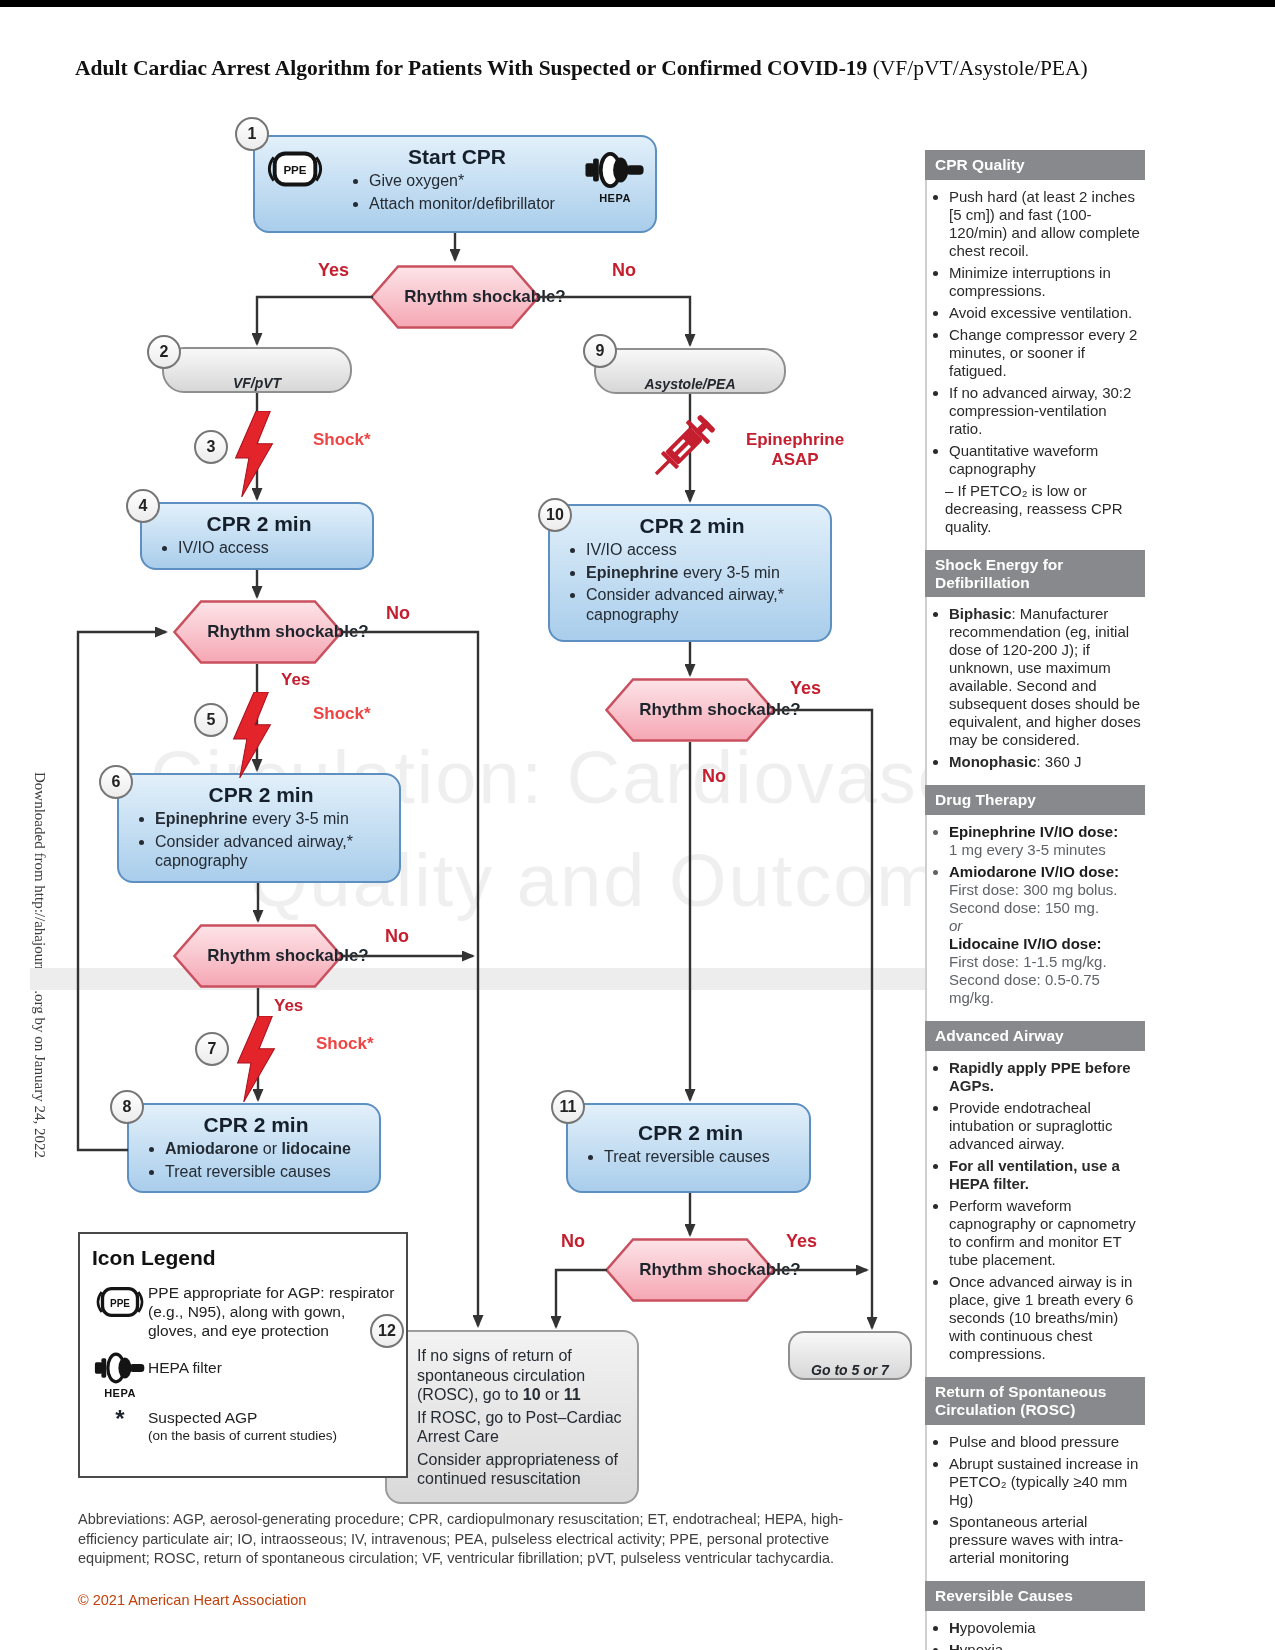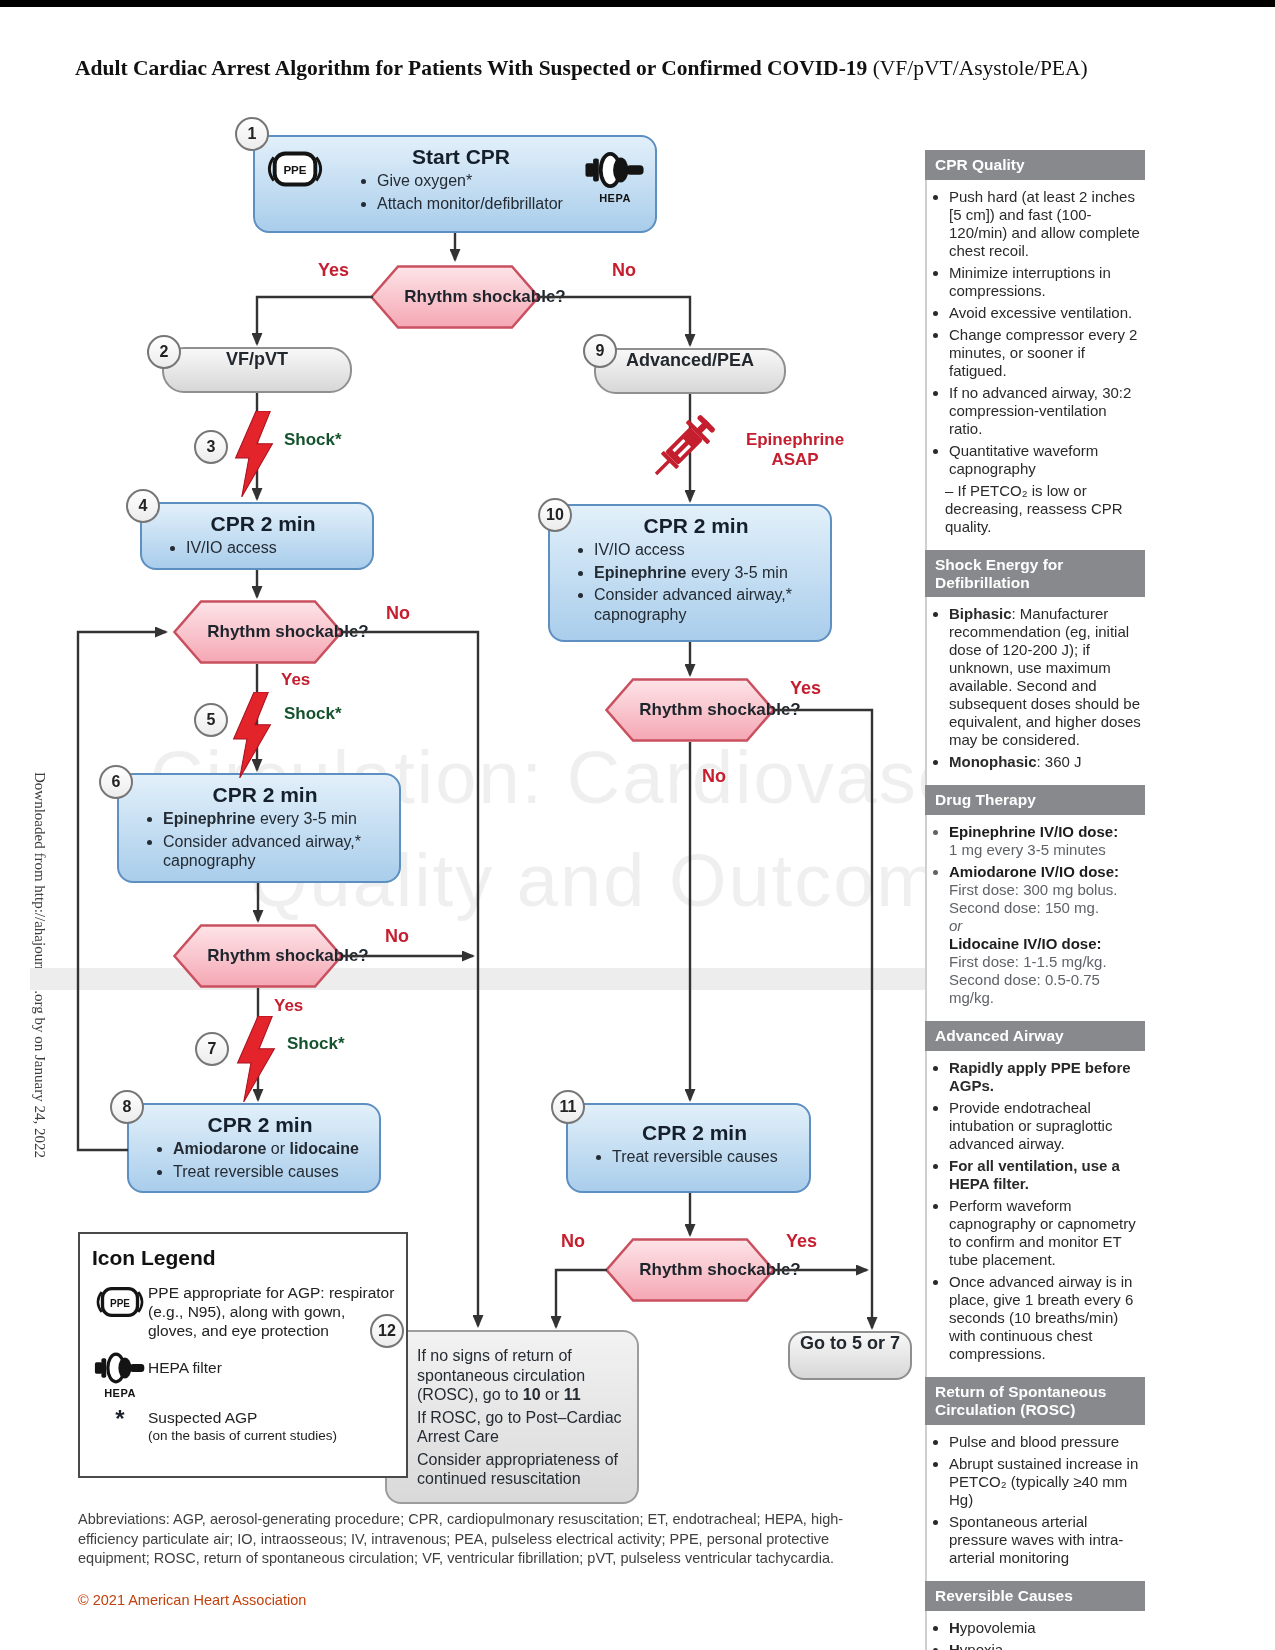--- a/index.html
+++ b/index.html
@@ -10,38 +10,38 @@
   .vnote{position:absolute;left:48px;top:772px;transform:rotate(90deg);transform-origin:0 0;
          font-family:"Liberation Serif",serif;font-size:15px;color:#3c3c3c;white-space:nowrap;}
   
   .title{position:absolute;left:75px;top:56px;width:1120px;font-size:21.5px;color:#111;font-family:Liberation Serif, serif;}
   .title b{font-weight:700;}
   
   .wm{position:absolute;white-space:nowrap;color:rgba(80,80,80,0.09);font-size:74px;letter-spacing:2px;z-index:0;}
   .wmband{position:absolute;left:30px;top:968px;width:1085px;height:22px;background:#ededed;z-index:0;}
   
   .bluebox{position:absolute;background:linear-gradient(#e2f0fa,#a9cdeb);border:2px solid #5d8fc0;
-           border-radius:16px;z-index:2;box-sizing:border-box;padding:8px 10px 6px 22px;}
+           border-radius:16px;z-index:2;box-sizing:border-box;padding:8px 10px 6px 14px;}
   .bluebox .btitle{text-align:center;font-weight:700;font-size:21px;color:#16202c;}
   ul.bullets{margin:2px 0 0 0;padding-left:22px;font-size:16px;line-height:1.22;color:#242b33;}
   ul.bullets li{margin-bottom:3px;}
   .graypill{position:absolute;background:linear-gradient(#f8f8f8,#d7d7d7);border:2px solid #8f8f8f;
-            border-radius:22px;z-index:2;display:flex;align-items:flex-start;justify-content:center;
-            font-weight:700;font-size:18px;color:#22282e;box-sizing:border-box;}
+            border-radius:22px;z-index:2;display:flex;align-items:flex-end;justify-content:center;
+            font-weight:700;font-size:14px;color:#22282e;box-sizing:border-box;font-style:italic;}
   .graybox{position:absolute;background:linear-gradient(#f2f2f2,#d9d9d9);border:2px solid #9d9d9d;
            border-radius:16px;z-index:2;box-sizing:border-box;padding:12px 8px 6px 8px;}
   .hex{position:absolute;width:170px;height:64px;z-index:2;}
   .hex svg{position:absolute;left:0;top:0;width:100%;height:100%;}
   .hextext{position:absolute;left:0;top:0;width:100%;height:100%;display:flex;align-items:center;justify-content:center;
            text-align:center;font-weight:700;font-size:17px;color:#1d242c;line-height:1.15;}
   .badge{position:absolute;width:34px;height:34px;border-radius:50%;background:linear-gradient(#ffffff,#ececec);
          border:2px solid #767676;box-sizing:border-box;display:flex;align-items:center;justify-content:center;
          font-weight:700;font-size:16px;color:#222;z-index:4;}
   .lbl{position:absolute;font-weight:700;font-size:17px;color:#c41e2f;z-index:4;}
-  .shocklbl{position:absolute;font-weight:700;font-size:17px;color:#14532d;z-index:4;}
+  .shocklbl{position:absolute;font-weight:700;font-size:17px;color:#ef4444;z-index:4;margin-left:29px;}
   .epilbl{position:absolute;font-weight:700;font-size:17px;color:#c41e2f;z-index:4;white-space:pre-line;text-align:center;width:140px;}
   .icon{position:absolute;z-index:4;}
   .hepacap{font-weight:700;font-size:11px;color:#111;text-align:center;letter-spacing:0.5px;margin-top:-2px;}
   #wires{position:absolute;left:0;top:0;z-index:3;pointer-events:none;}
   
   .sidebar{position:absolute;left:925px;top:150px;width:220px;z-index:2;}
   .panel-h{background:#87898c;color:#fff;font-weight:700;font-size:15.5px;padding:6px 10px;line-height:1.15;}
   .panel-b{border-left:2px solid #cfcfcf;padding:8px 2px 10px 6px;background:#fff;}
   .panel-b ul{margin:0;padding-left:16px;font-size:15px;line-height:1.2;color:#2a2a2a;}
   .panel-b li{margin-bottom:4px;}
@@ -109,21 +109,21 @@
     <span class="hextext" style="padding:0 30px;">Rhythm shockable?</span>
   </div>
   <div class="lbl" style="left:318px;top:260px;font-size:18px;">Yes</div>
   <div class="lbl" style="left:612px;top:260px;font-size:18px;">No</div>
 
   <div class="graypill" style="left:162px;top:347px;width:190px;height:46px;">
     <span>VF/pVT</span>
   </div>
 
   <div class="graypill" style="left:594px;top:348px;width:192px;height:46px;">
-    <span>Advanced/PEA</span>
+    <span>Asystole/PEA</span>
   </div>
 
   <div class="icon" style="left:233px;top:411px;">
     <svg width="42" height="86" viewBox="0 0 40 84">
         <path d="M22,0 L2,46 L15,46 L8,84 L38,32 L23,32 L36,0 Z" fill="#e3242b" stroke="#a8101e" stroke-width="1"></path>
       </svg>
   </div>
   <div class="shocklbl" style="left:284px;top:430px;">Shock*</div>
 
   <div class="bluebox" style="left:140px;top:502px;width:234px;height:68px;">

